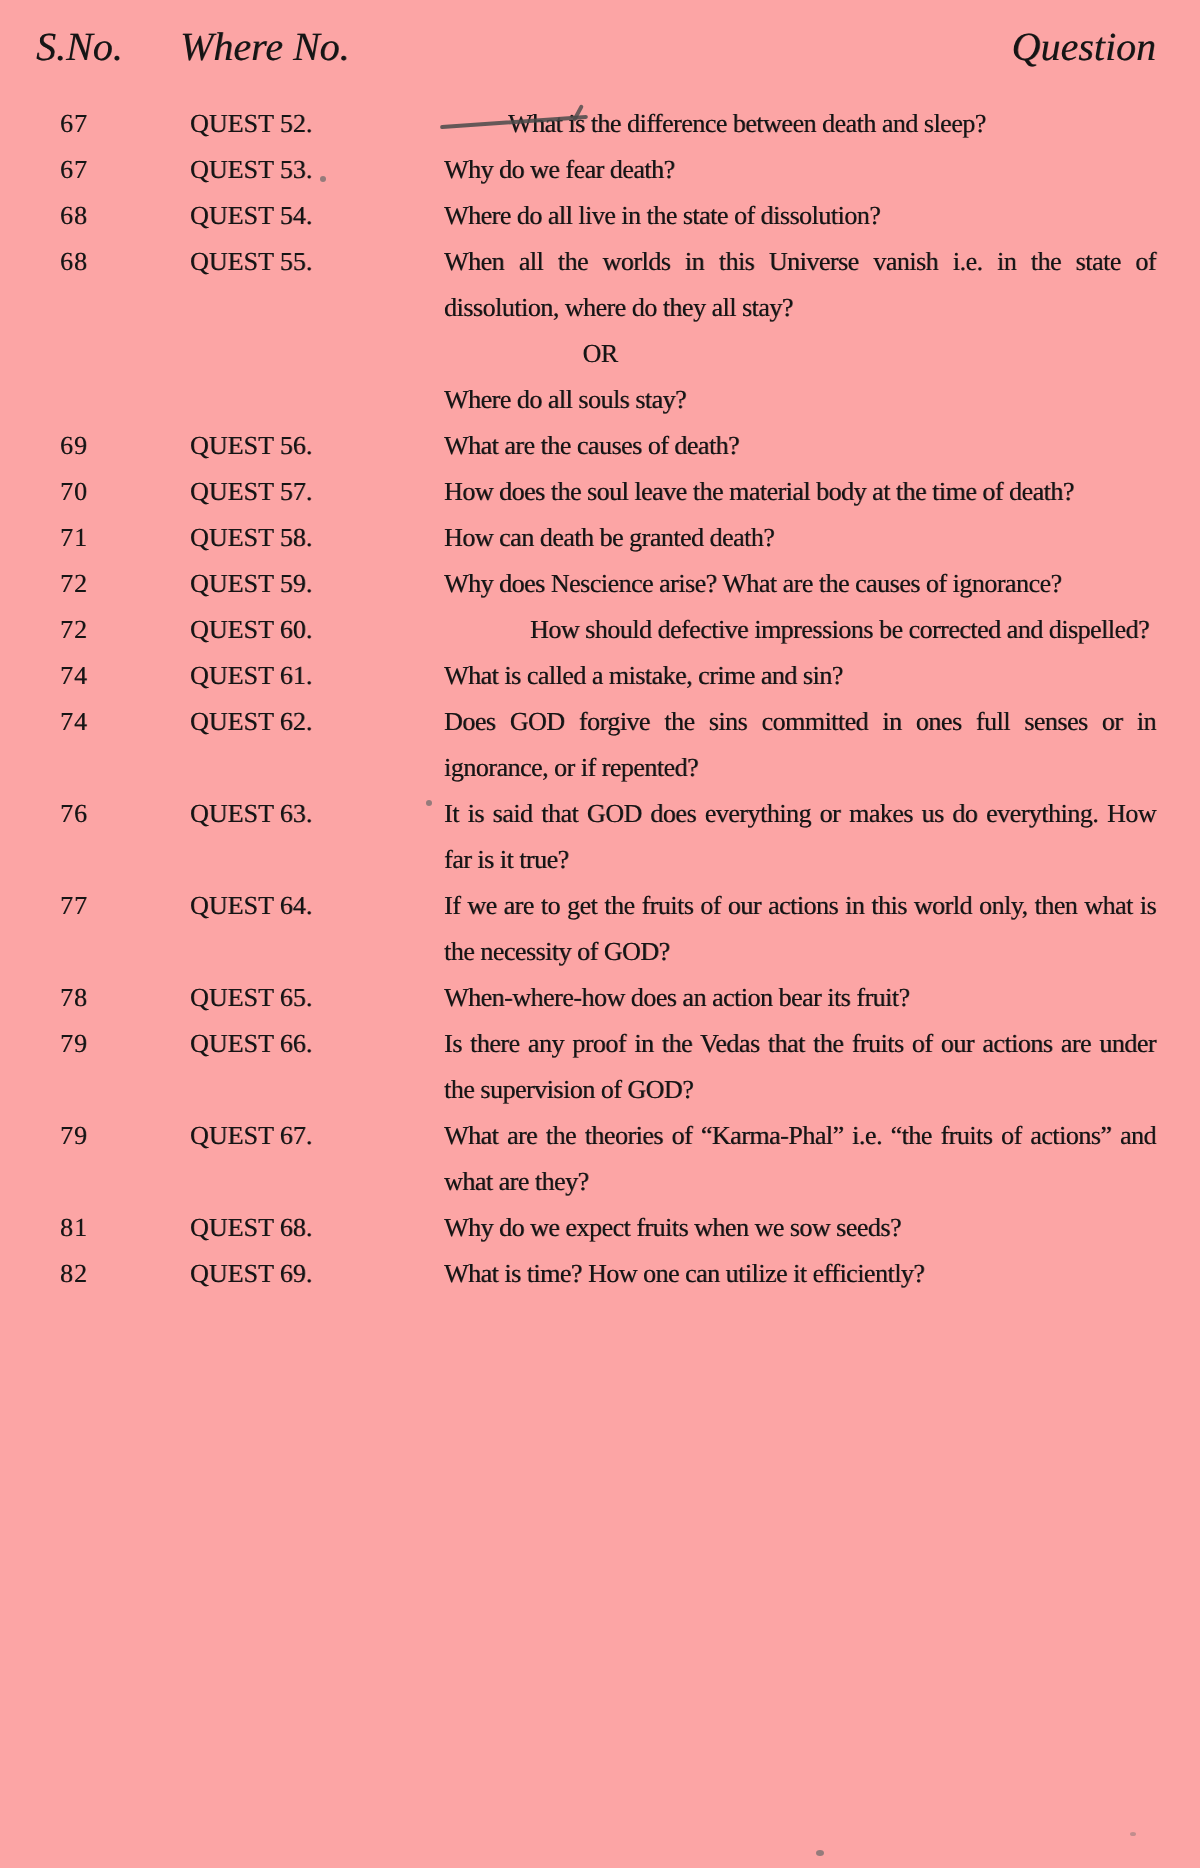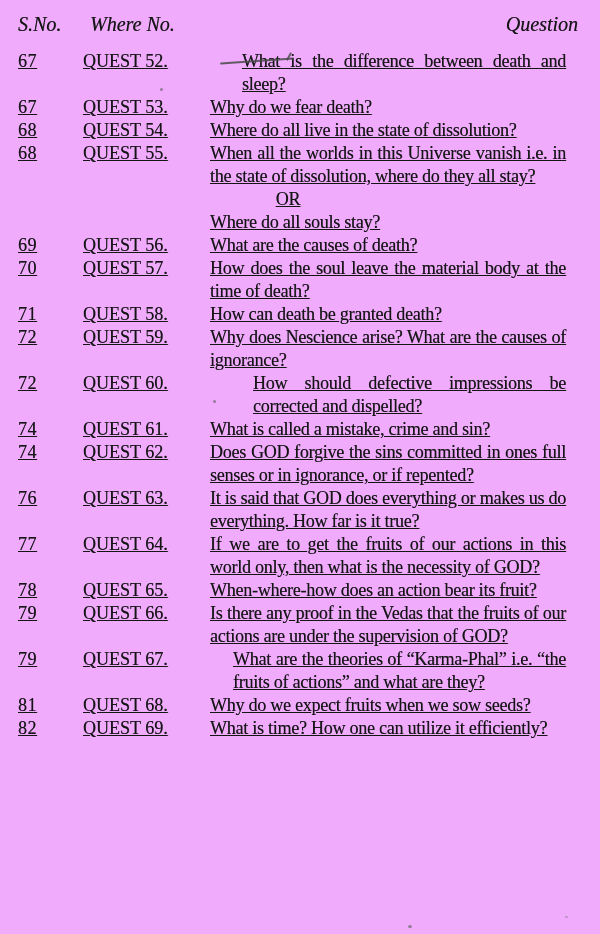--- a/index.html
+++ b/index.html
@@ -5,45 +5,44 @@
   * { margin: 0; padding: 0; box-sizing: border-box; }
   html, body { background: #e9e9e9; }
   body {
     font-family: "Liberation Serif", "DejaVu Serif", serif;
     color: #151515;
   }
   .page {
     position: relative;
     width: 600px;
     height: 934px;
-    background: #f0abfc;
+    background: #fca5a5;
     overflow: hidden;
     text-shadow: 0.3px 0 0 rgba(10,10,10,0.55);
   }
   
   .header-row {
     display: flex;
     padding: 12px 22px 0 18px;
     font-style: italic;
     font-size: 20px;
     line-height: 24px;
   }
   .h-sno { flex: 0 0 72px; }
   .h-quest { flex: 0 0 130px; }
   .h-question { flex: 1; text-align: right; }
   
   .rows { margin-top: 14px; }
   .row {
     display: grid;
     grid-template-columns: 65px 127px 356px;
-    padding-left: 18px;
-    font-size: 18px;
+    padding-left: 30px;
+    font-size: 13px;
     line-height: 23px;
     letter-spacing: -0.25px;
-    text-decoration: underline;
   }
   .sno-cell { letter-spacing: 0.5px; }
   .quest-cell { letter-spacing: 0; }
   .q-cell { }
   .q-main { text-align: justify; text-justify: inter-word; }
   .or-line { width: 156px; text-align: center; }
   .q-alt { text-align: left; }
   
   .pen-stroke {
     position: absolute;
@@ -214,21 +213,21 @@
       <span class="q-cell">
         <span class="q-main" style="display:block;">Is there any proof in the Vedas that the fruits of our actions are under the supervision of GOD?</span>
 
       </span>
     </div>
 
     <div class="row">
       <span class="sno-cell">79</span>
       <span class="quest-cell">QUEST 67.</span>
       <span class="q-cell">
-        <span class="q-main" style="display:block;margin-left:23px;">What are the theories of “Karma-Phal” i.e. “the fruits of actions” and what are they?</span>
+        <span class="q-main" style="display:block;">What are the theories of “Karma-Phal” i.e. “the fruits of actions” and what are they?</span>
 
       </span>
     </div>
 
     <div class="row">
       <span class="sno-cell">81</span>
       <span class="quest-cell">QUEST 68.</span>
       <span class="q-cell">
         <span class="q-main" style="display:block;">Why do we expect fruits when we sow seeds?</span>
 

